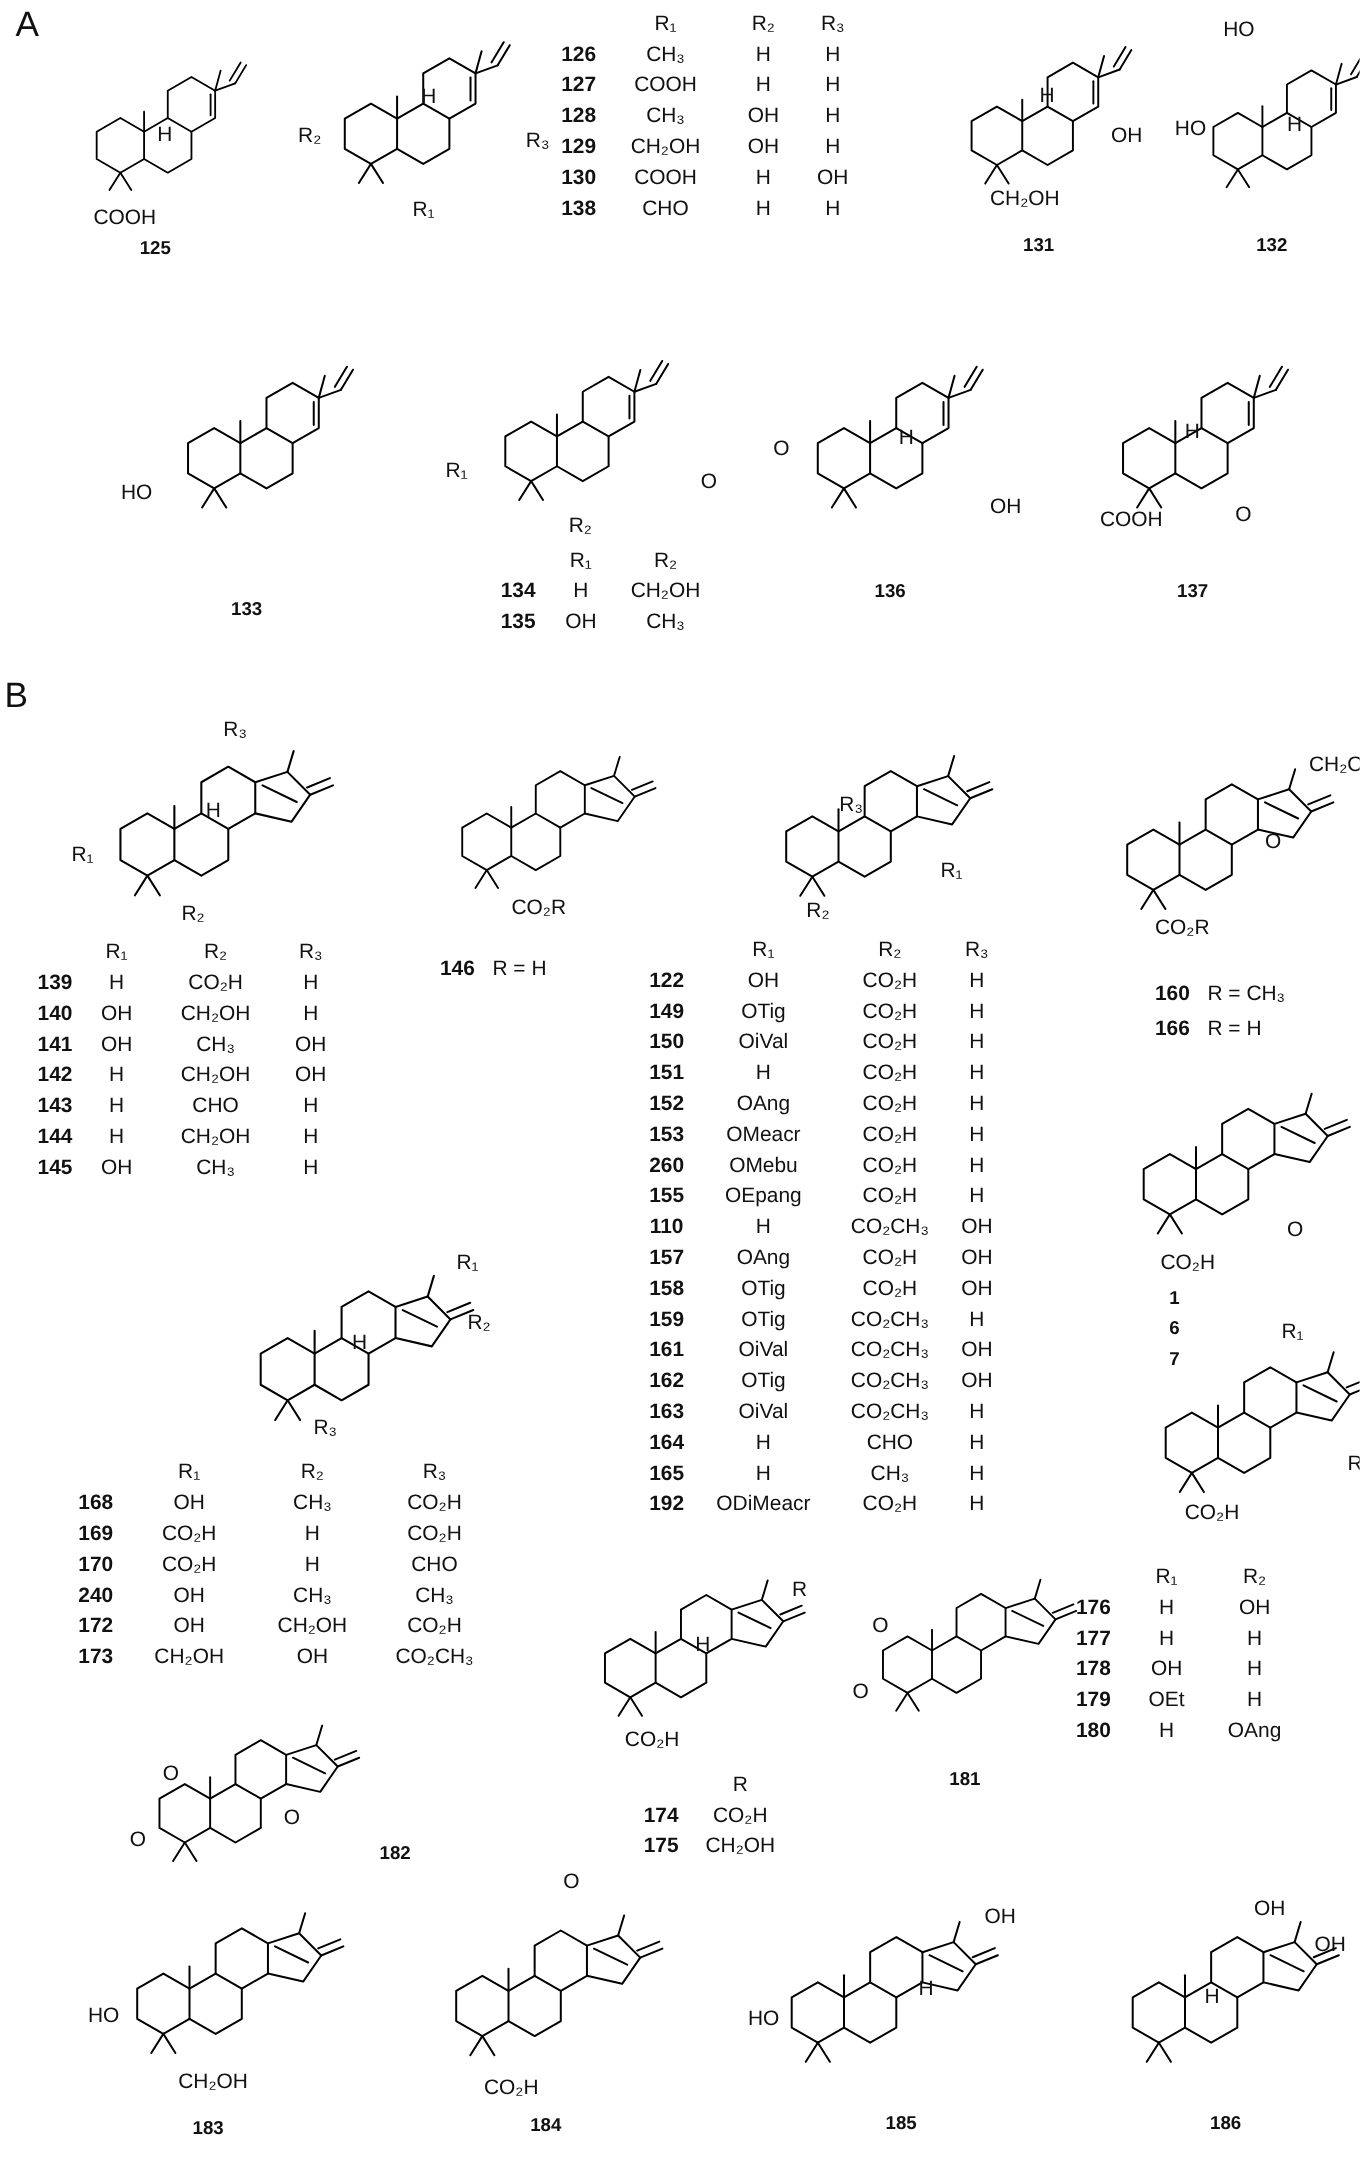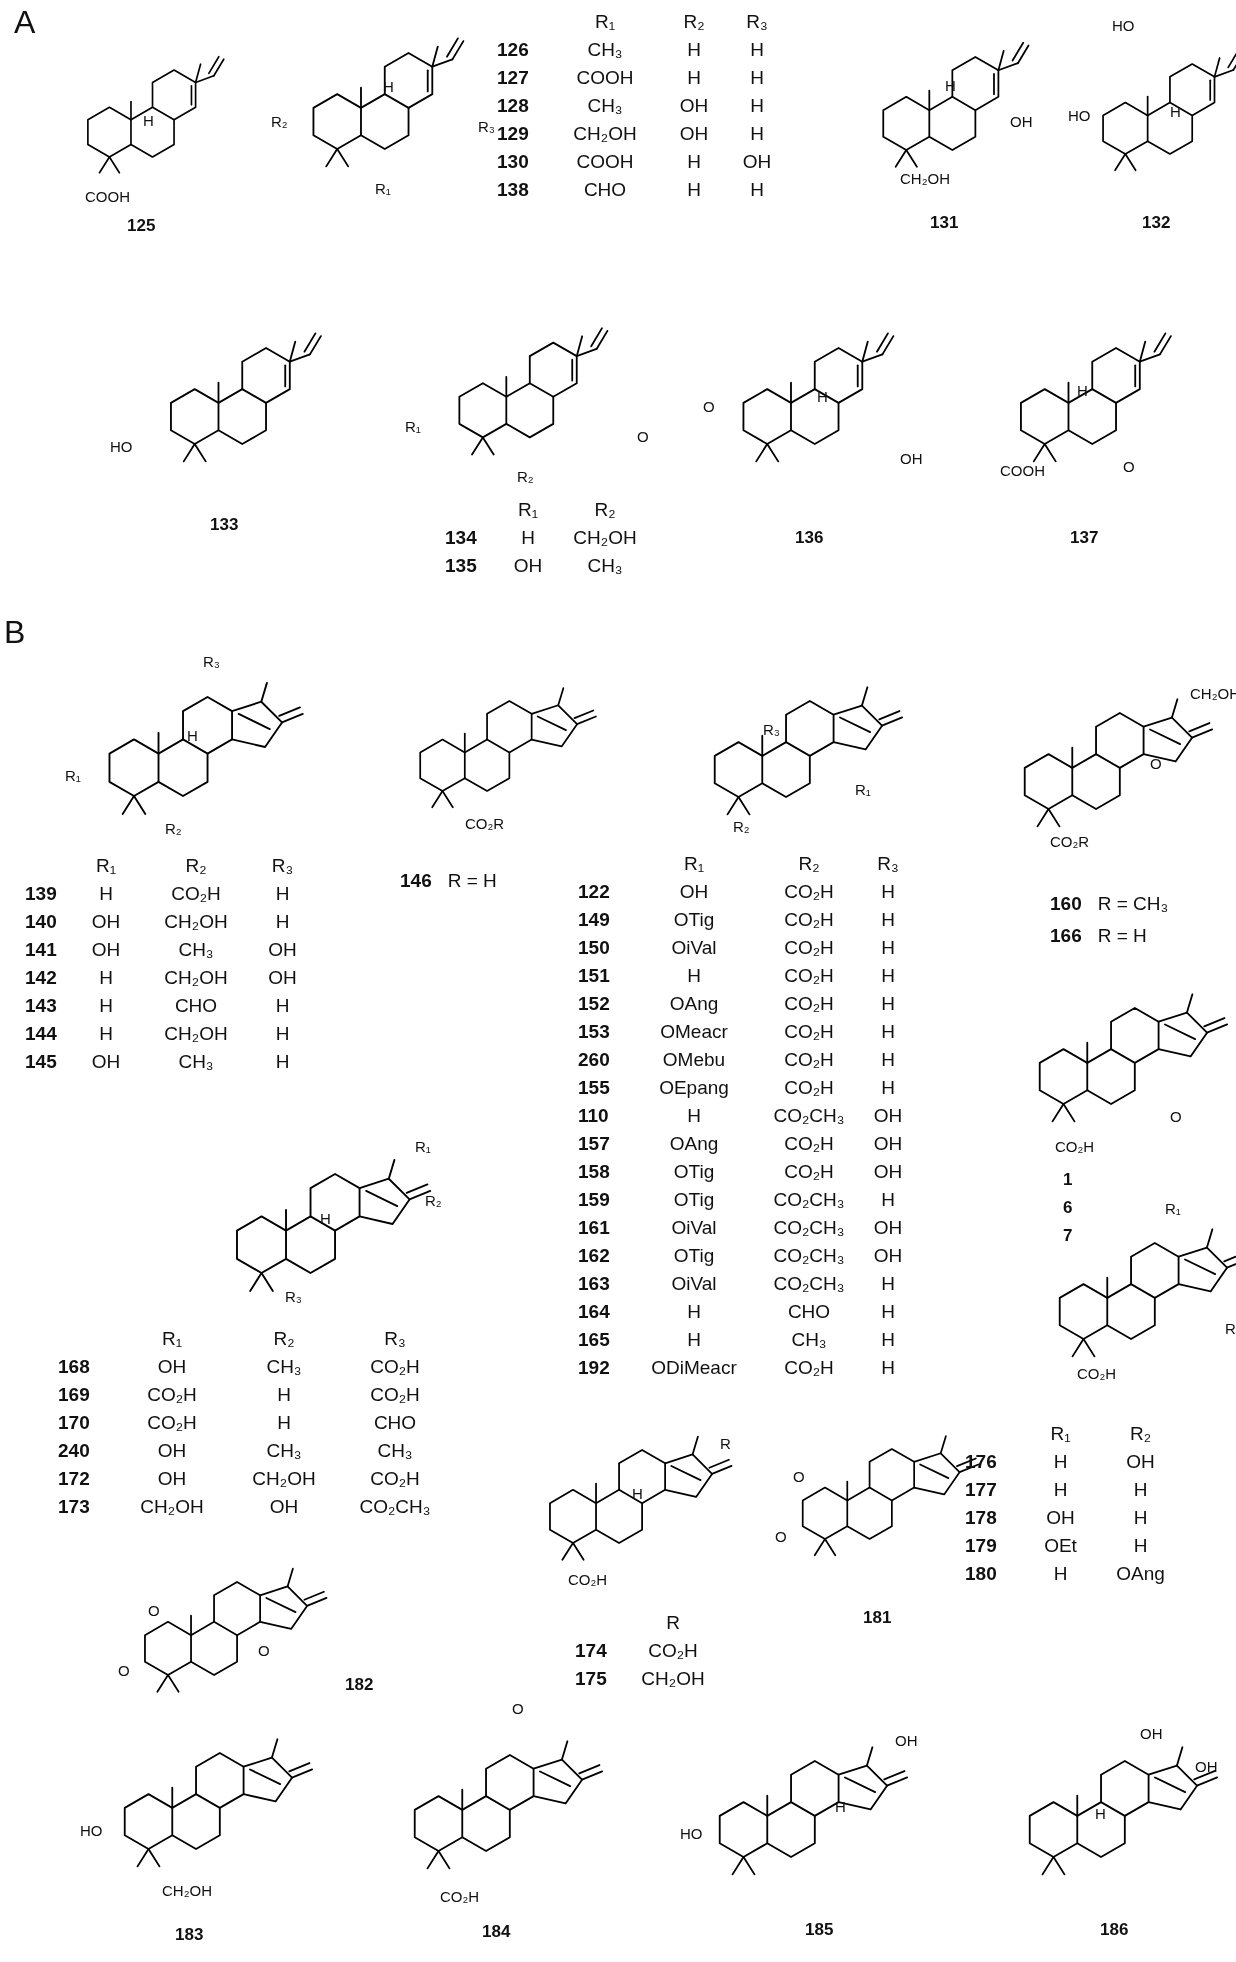--- a/index.html
+++ b/index.html
@@ -2,28 +2,28 @@
 <html><head>
 <meta charset="utf-8">
 <style>
   *{box-sizing:border-box}
   html,body{margin:0;padding:0}
   body{width:1236px;height:1962px;background:#ffffff;position:relative;color:#111;
        font-family:"Liberation Sans","DejaVu Sans",sans-serif;overflow:hidden;}
   .panel-label{position:absolute;font-size:32px;line-height:1;}
   .card{position:absolute;}
   .skel{position:absolute;}
-  .lbl{position:absolute;font-size:15px;line-height:1;white-space:nowrap;}
+  .lbl{position:absolute;font-size:19px;line-height:1;white-space:nowrap;}
   .num{position:absolute;font-size:17px;font-weight:700;line-height:1;white-space:nowrap;}
   .cap{position:absolute;font-size:19px;line-height:1;white-space:nowrap;}
   .cap b{margin-right:16px;}
   .rt{position:absolute;font-size:19px;}
   .trow{display:grid;grid-template-columns:var(--cols);height:28px;align-items:center;}
   .trow span{text-align:center;white-space:nowrap;}
-  .trow .cid{text-align:left;font-weight:700;}
+  .trow .cid{text-align:center;font-weight:700;}
 </style>
 </head>
 <body>
 
 <svg width="0" height="0" style="position:absolute" aria-hidden="true">
   <defs>
     <symbol id="skel-tri" viewBox="0 0 200 175">
       <g stroke="#000" stroke-width="2" fill="none" stroke-linecap="round" stroke-linejoin="round">
         <path d="M45,80 L71,95 L71,125 L45,140 L19,125 L19,95 Z"></path>
         <path d="M71,95 L97,80 L123,95 L123,125 L97,140 L71,125"></path>
@@ -145,21 +145,21 @@
   <span class="lbl" style="left:-2px;top:92px">HO</span>
   <span class="lbl" style="left:100px;top:88px">H</span>
   <span class="num" style="left:72px;top:198px">132</span>
 </figure>
 
 <figure class="card" style="left:70px;top:295px;width:255px;height:245px">
   <svg class="skel" style="left:30px;top:5px;width:210px;height:160px">
       <use href="#skel-tri" width="100%" height="100%"></use>
     </svg>
   <span class="lbl" style="left:0;top:128px">HO</span>
-  <span class="num" style="left:100px;top:205px">133</span>
+  <span class="num" style="left:100px;top:234px">133</span>
 </figure>
 
 <figure class="card" style="left:365px;top:295px;width:255px;height:285px">
   <svg class="skel" style="left:25px;top:0;width:205px;height:158px">
       <use href="#skel-tri" width="100%" height="100%"></use>
     </svg>
   <span class="lbl" style="left:0;top:108px">R₁</span>
   <span class="lbl" style="left:112px;top:158px">R₂</span>
   <span class="lbl" style="left:232px;top:118px">O</span>
   <div class="rt" style="left:40px;top:185px;--cols:52px 62px 92px">

